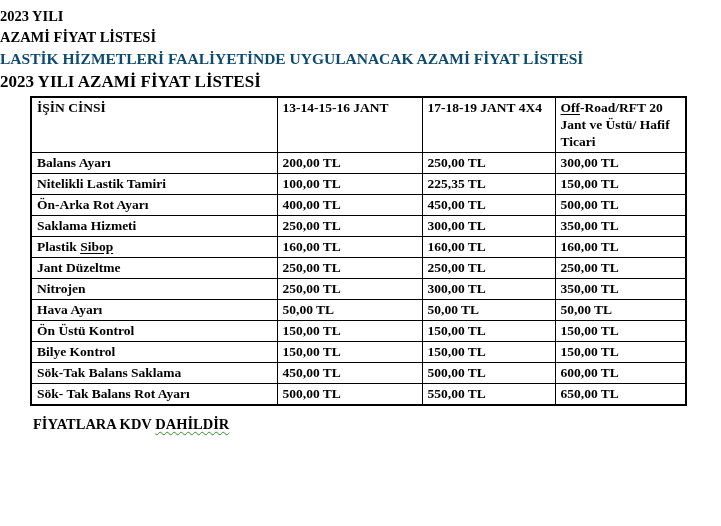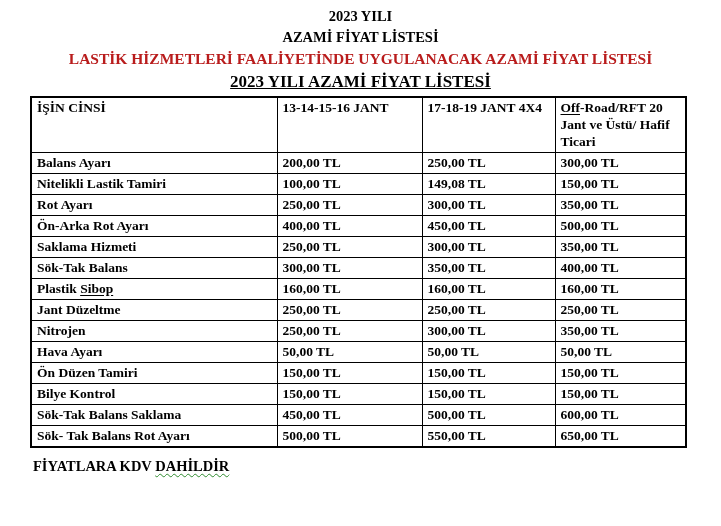--- a/index.html
+++ b/index.html
@@ -11,35 +11,34 @@
     width: 721px;
     height: 526px;
     overflow: hidden;
     font-family: "Liberation Serif", "DejaVu Serif", serif;
     font-weight: bold;
     color: #000000;
     -webkit-font-smoothing: antialiased;
   }
   .titles {
     padding-top: 6px;
-    text-align: center;
+    text-align: left;
   }
   .title-line-sm {
     font-size: 14.5px;
     line-height: 21px;
   }
   .title-line-red {
     font-size: 15.5px;
     line-height: 22px;
-    color: #b91c1c;
+    color: #0c4a6e;
   }
   .title-line-lg {
     font-size: 17px;
     line-height: 24px;
-    text-decoration: underline;
   }
   table.price-table {
     border-collapse: collapse;
     margin: 2px 0 8px 30px;
     width: 655px;
     table-layout: fixed;
     border: 2px solid #000000;
   }
   table.price-table th,
   table.price-table td {
@@ -106,46 +105,34 @@
     <tbody id="table-body">
         <tr>
           <td>Balans Ayarı</td>
           <td>200,00 TL</td>
           <td>250,00 TL</td>
           <td>300,00 TL</td>
         </tr>
         <tr>
           <td>Nitelikli Lastik Tamiri</td>
           <td>100,00 TL</td>
-          <td>149,08 TL</td>
+          <td>225,35 TL</td>
           <td>150,00 TL</td>
-        </tr>
-        <tr>
-          <td>Rot Ayarı</td>
-          <td>250,00 TL</td>
-          <td>300,00 TL</td>
-          <td>350,00 TL</td>
         </tr>
         <tr>
           <td>Ön-Arka Rot Ayarı</td>
           <td>400,00 TL</td>
           <td>450,00 TL</td>
           <td>500,00 TL</td>
         </tr>
         <tr>
           <td>Saklama Hizmeti</td>
           <td>250,00 TL</td>
           <td>300,00 TL</td>
           <td>350,00 TL</td>
-        </tr>
-        <tr>
-          <td>Sök-Tak Balans</td>
-          <td>300,00 TL</td>
-          <td>350,00 TL</td>
-          <td>400,00 TL</td>
         </tr>
         <tr>
           <td>Plastik <span class="sq-red">Sibop</span></td>
           <td>160,00 TL</td>
           <td>160,00 TL</td>
           <td>160,00 TL</td>
         </tr>
         <tr>
           <td>Jant Düzeltme</td>
           <td>250,00 TL</td>
@@ -158,21 +145,21 @@
           <td>300,00 TL</td>
           <td>350,00 TL</td>
         </tr>
         <tr>
           <td>Hava Ayarı</td>
           <td>50,00 TL</td>
           <td>50,00 TL</td>
           <td>50,00 TL</td>
         </tr>
         <tr>
-          <td>Ön Düzen Tamiri</td>
+          <td>Ön Üstü Kontrol</td>
           <td>150,00 TL</td>
           <td>150,00 TL</td>
           <td>150,00 TL</td>
         </tr>
         <tr>
           <td>Bilye Kontrol</td>
           <td>150,00 TL</td>
           <td>150,00 TL</td>
           <td>150,00 TL</td>
         </tr>

